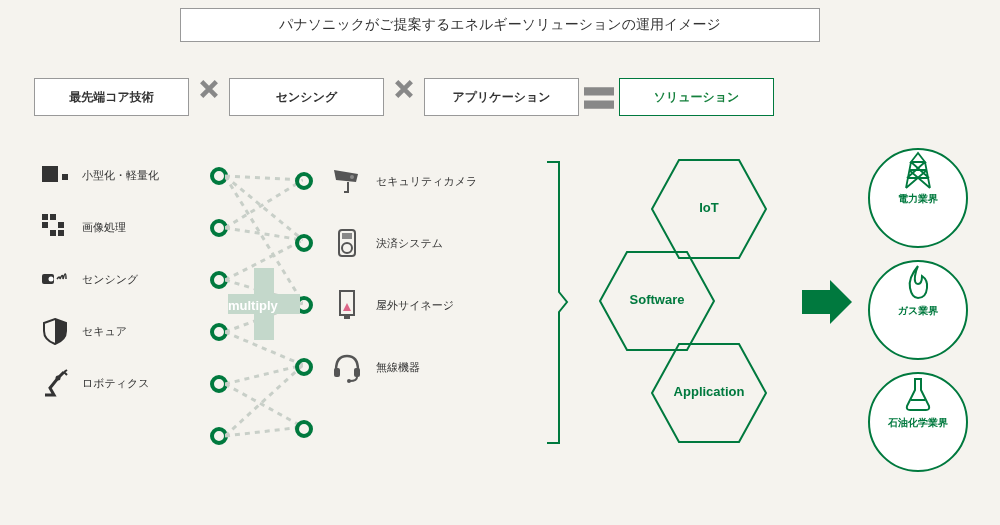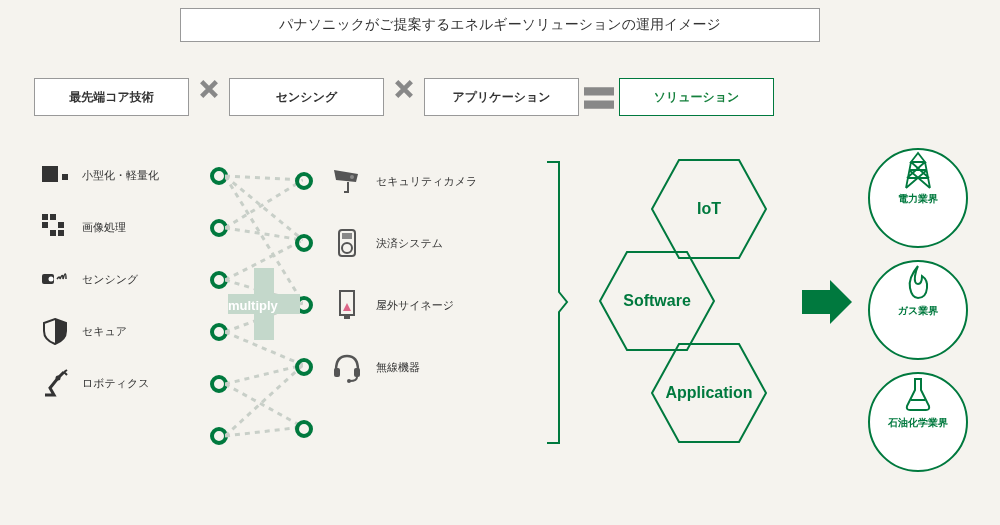--- a/index.html
+++ b/index.html
@@ -24,21 +24,21 @@
 .c-right{position:absolute;left:295px;top:10px}
 .c-col{display:flex;flex-direction:column}
 .c-col .circle{margin:17px 0}
 .c-col2 .circle{margin:22px 0}
 .connections{position:absolute;left:225px;top:20px;width:78px;height:300px;pointer-events:none}
 .mlabel{position:absolute;left:228px;top:158px;color:#fff;font-size:13px;font-weight:bold;z-index:2}
 .plus{position:absolute;left:220px;top:120px;width:88px;height:88px;z-index:1}
 .bracket{position:absolute;left:545px;top:20px;width:24px;height:285px}
 .hex-area{position:absolute;left:588px;top:18px;width:200px;height:290px}
 .hex{position:absolute;width:118px;height:102px}
-.hex-lbl{position:absolute;width:100%;text-align:center;top:42px;font-size:16px;font-weight:bold;color:#00793e}
+.hex-lbl{position:absolute;width:100%;text-align:center;top:42px;font-size:13px;font-weight:bold;color:#00793e}
 .arrow{position:absolute;left:800px;top:138px;width:54px;height:48px}
 .sol-col{position:absolute;left:868px;top:8px;width:110px}
 .sol-circ{width:100px;height:100px;border:2px solid #00793e;border-radius:50%;background:#fff;display:flex;flex-direction:column;align-items:center;justify-content:flex-start;margin-bottom:12px}
 .sol-ico{width:40px;height:40px;margin-bottom:2px}
 .sol-lbl{font-size:10px;font-weight:bold;color:#00793e}
 </style>
 </head>
 <body>
 
 <div class="title-bar">パナソニックがご提案するエネルギーソリューションの運用イメージ</div>

